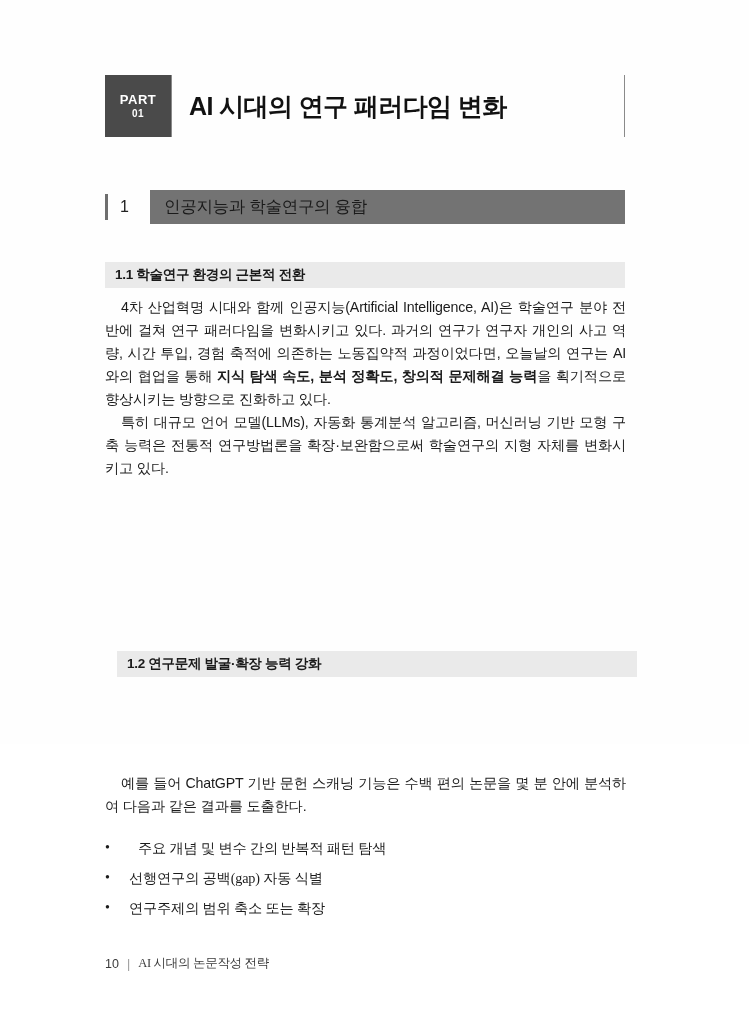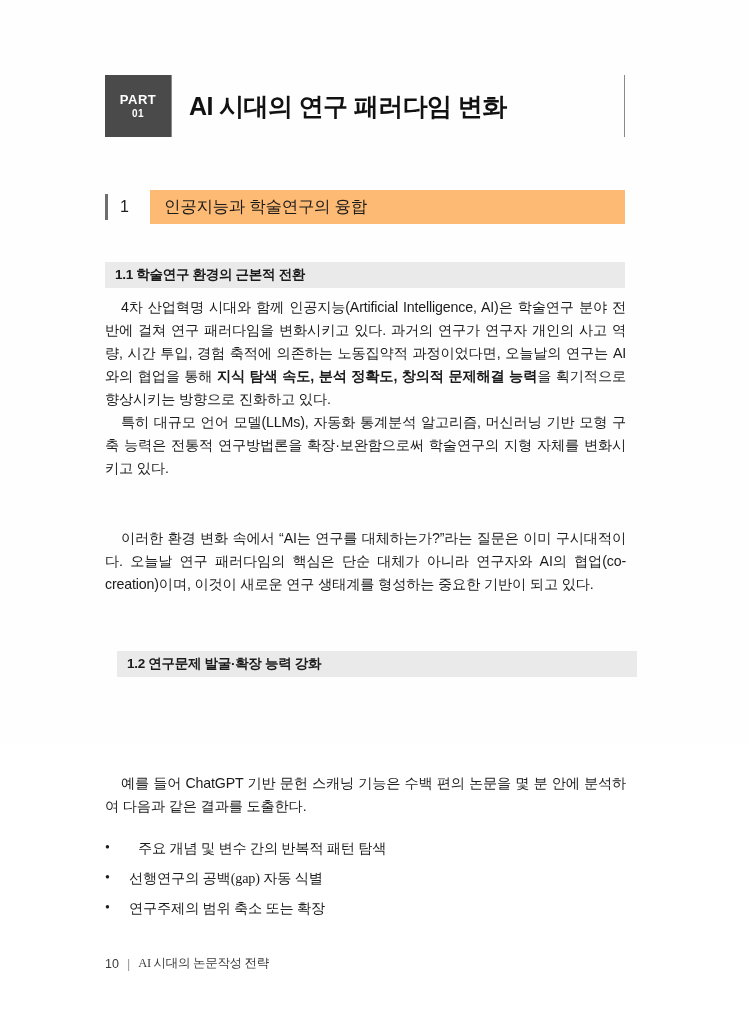--- a/index.html
+++ b/index.html
@@ -96,21 +96,21 @@
   }
   .section-num {
     font-family: "Liberation Sans", sans-serif;
     font-size: 16px;
     color: #222;
     width: 30px;
   }
   .section-fill {
     flex: 1;
     height: 34px;
-    background: #fdba74;
+    background: #737373;
     display: flex;
     align-items: center;
     padding-left: 14px;
     box-sizing: border-box;
   }
   .section-title {
     font-family: "Liberation Sans", sans-serif;
     font-size: 16.5px;
     color: #1a1a1a;
     letter-spacing: -0.3px;
@@ -235,23 +235,20 @@
   </div>
 
   <div class="body-block" id="para-1">
     <p><span>4차 산업혁명 시대와 함께 인공지능(Artificial Intelligence, AI)은 학술연구 분야 전반에 걸쳐 연구 패러다임을 변화시키고 있다. 과거의 연구가 연구자 개인의 사고 역량, 시간 투입, 경험 축적에 의존하는 노동집약적 과정이었다면, 오늘날의 연구는 AI와의 협업을 통해 </span><b class="em">지식 탐색 속도, 분석 정확도, 창의적 문제해결 능력</b><span>을 획기적으로 향상시키는 방향으로 진화하고 있다.</span></p>
   </div>
 
   <div class="body-block" id="para-2">
     <p>특히 대규모 언어 모델(LLMs), 자동화 통계분석 알고리즘, 머신러닝 기반 모형 구축 능력은 전통적 연구방법론을 확장·보완함으로써 학술연구의 지형 자체를 변화시키고 있다.</p>
   </div>
 
-  <div class="body-block" id="para-3">
-    <p>이러한 환경 변화 속에서 “AI는 연구를 대체하는가?”라는 질문은 이미 구시대적이다. 오늘날 연구 패러다임의 핵심은 단순 대체가 아니라 연구자와 AI의 협업(co-creation)이며, 이것이 새로운 연구 생태계를 형성하는 중요한 기반이 되고 있다.</p>
-  </div>
 
   <div class="sub-bar" id="sub-1-2">
     <span class="sub-title">1.2 연구문제 발굴·확장 능력 강화</span>
   </div>
 
 
   <div class="body-block" id="para-5">
     <p>예를 들어 ChatGPT 기반 문헌 스캐닝 기능은 수백 편의 논문을 몇 분 안에 분석하여 다음과 같은 결과를 도출한다.</p>
   </div>
 

